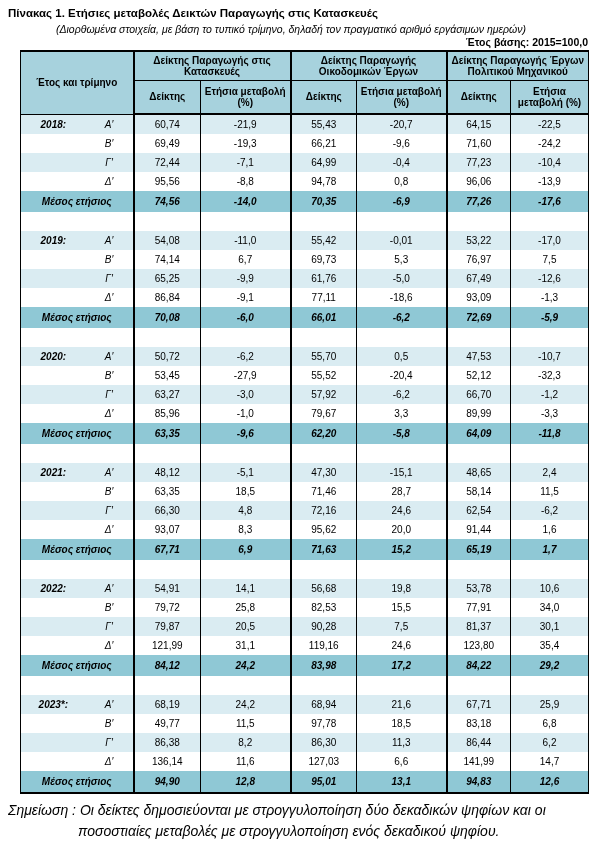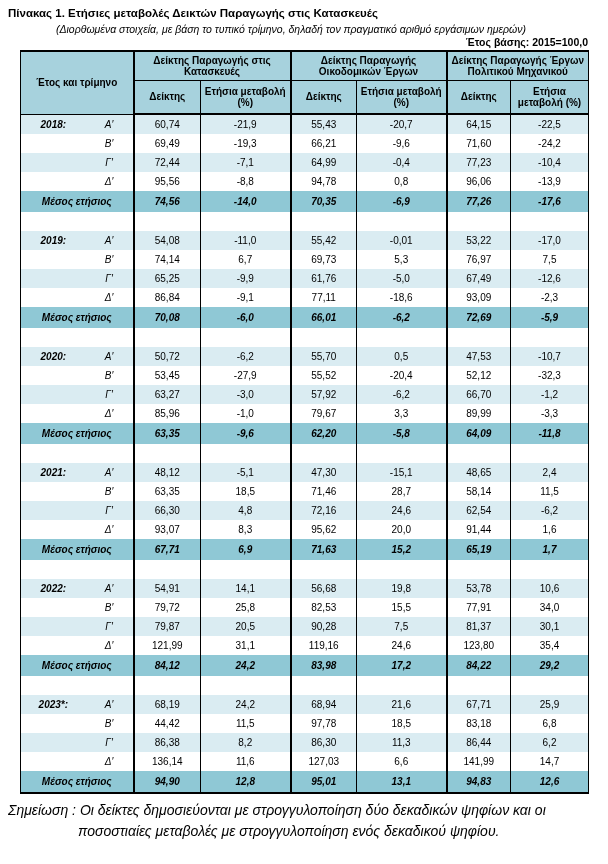--- a/index.html
+++ b/index.html
@@ -201,21 +201,21 @@
             <div class="yq-wrap">
               <span class="year-label"></span>
               <span class="quarter-label">Δ′</span>
             </div>
           </td>
           <td class="gb">86,84</td>
           <td>-9,1</td>
           <td class="gb">77,11</td>
           <td>-18,6</td>
           <td class="gb">93,09</td>
-          <td>-2,3</td>
+          <td>-1,3</td>
         </tr>
         <tr class="mean-row">
           <td>Μέσος ετήσιος</td>
           <td class="gb">70,08</td>
           <td>-6,0</td>
           <td class="gb">66,01</td>
           <td>-6,2</td>
           <td class="gb">72,69</td>
           <td>-5,9</td>
         </tr>
@@ -464,21 +464,21 @@
           <td class="gb">67,71</td>
           <td>25,9</td>
         </tr>
         <tr class="q-row row-white">
           <td class="yq-cell">
             <div class="yq-wrap">
               <span class="year-label"></span>
               <span class="quarter-label">Β′</span>
             </div>
           </td>
-          <td class="gb">44,42</td>
+          <td class="gb">49,77</td>
           <td>11,5</td>
           <td class="gb">97,78</td>
           <td>18,5</td>
           <td class="gb">83,18</td>
           <td>6,8</td>
         </tr>
         <tr class="q-row row-light">
           <td class="yq-cell">
             <div class="yq-wrap">
               <span class="year-label"></span>

